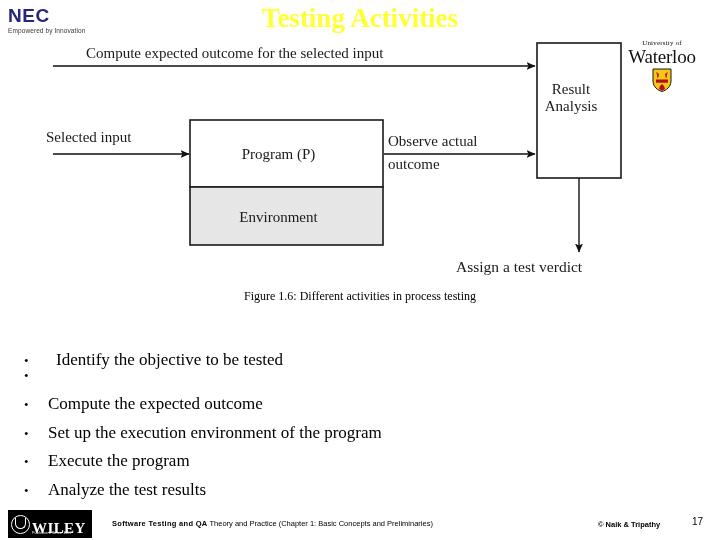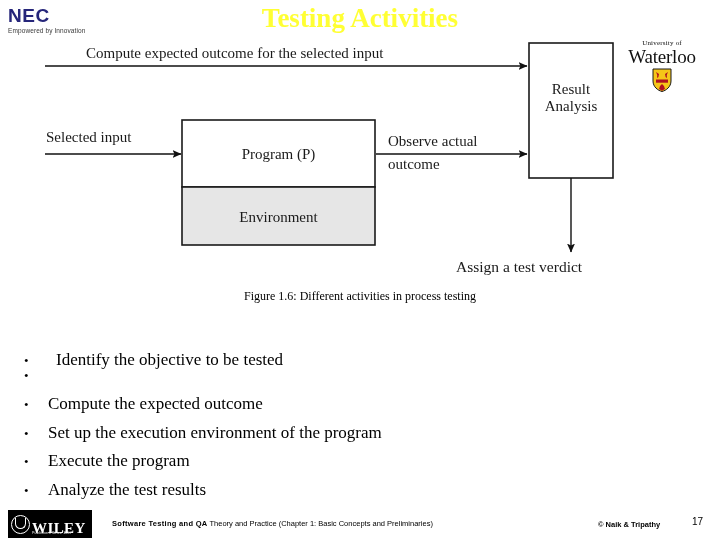--- a/index.html
+++ b/index.html
@@ -83,20 +83,21 @@
     color: #FFFF33;
   }
 
   
   .diagram {
     position: absolute;
     left: 0;
     top: 36px;
     width: 640px;
     height: 250px;
+    padding-left: 8px;
   }
   .diagram svg { display: block; }
 
   .dg-label {
     position: absolute;
     font-family: "Liberation Serif", "DejaVu Serif", serif;
     font-size: 15px;
     line-height: 18px;
     color: #1a1a1a;
     white-space: nowrap;

